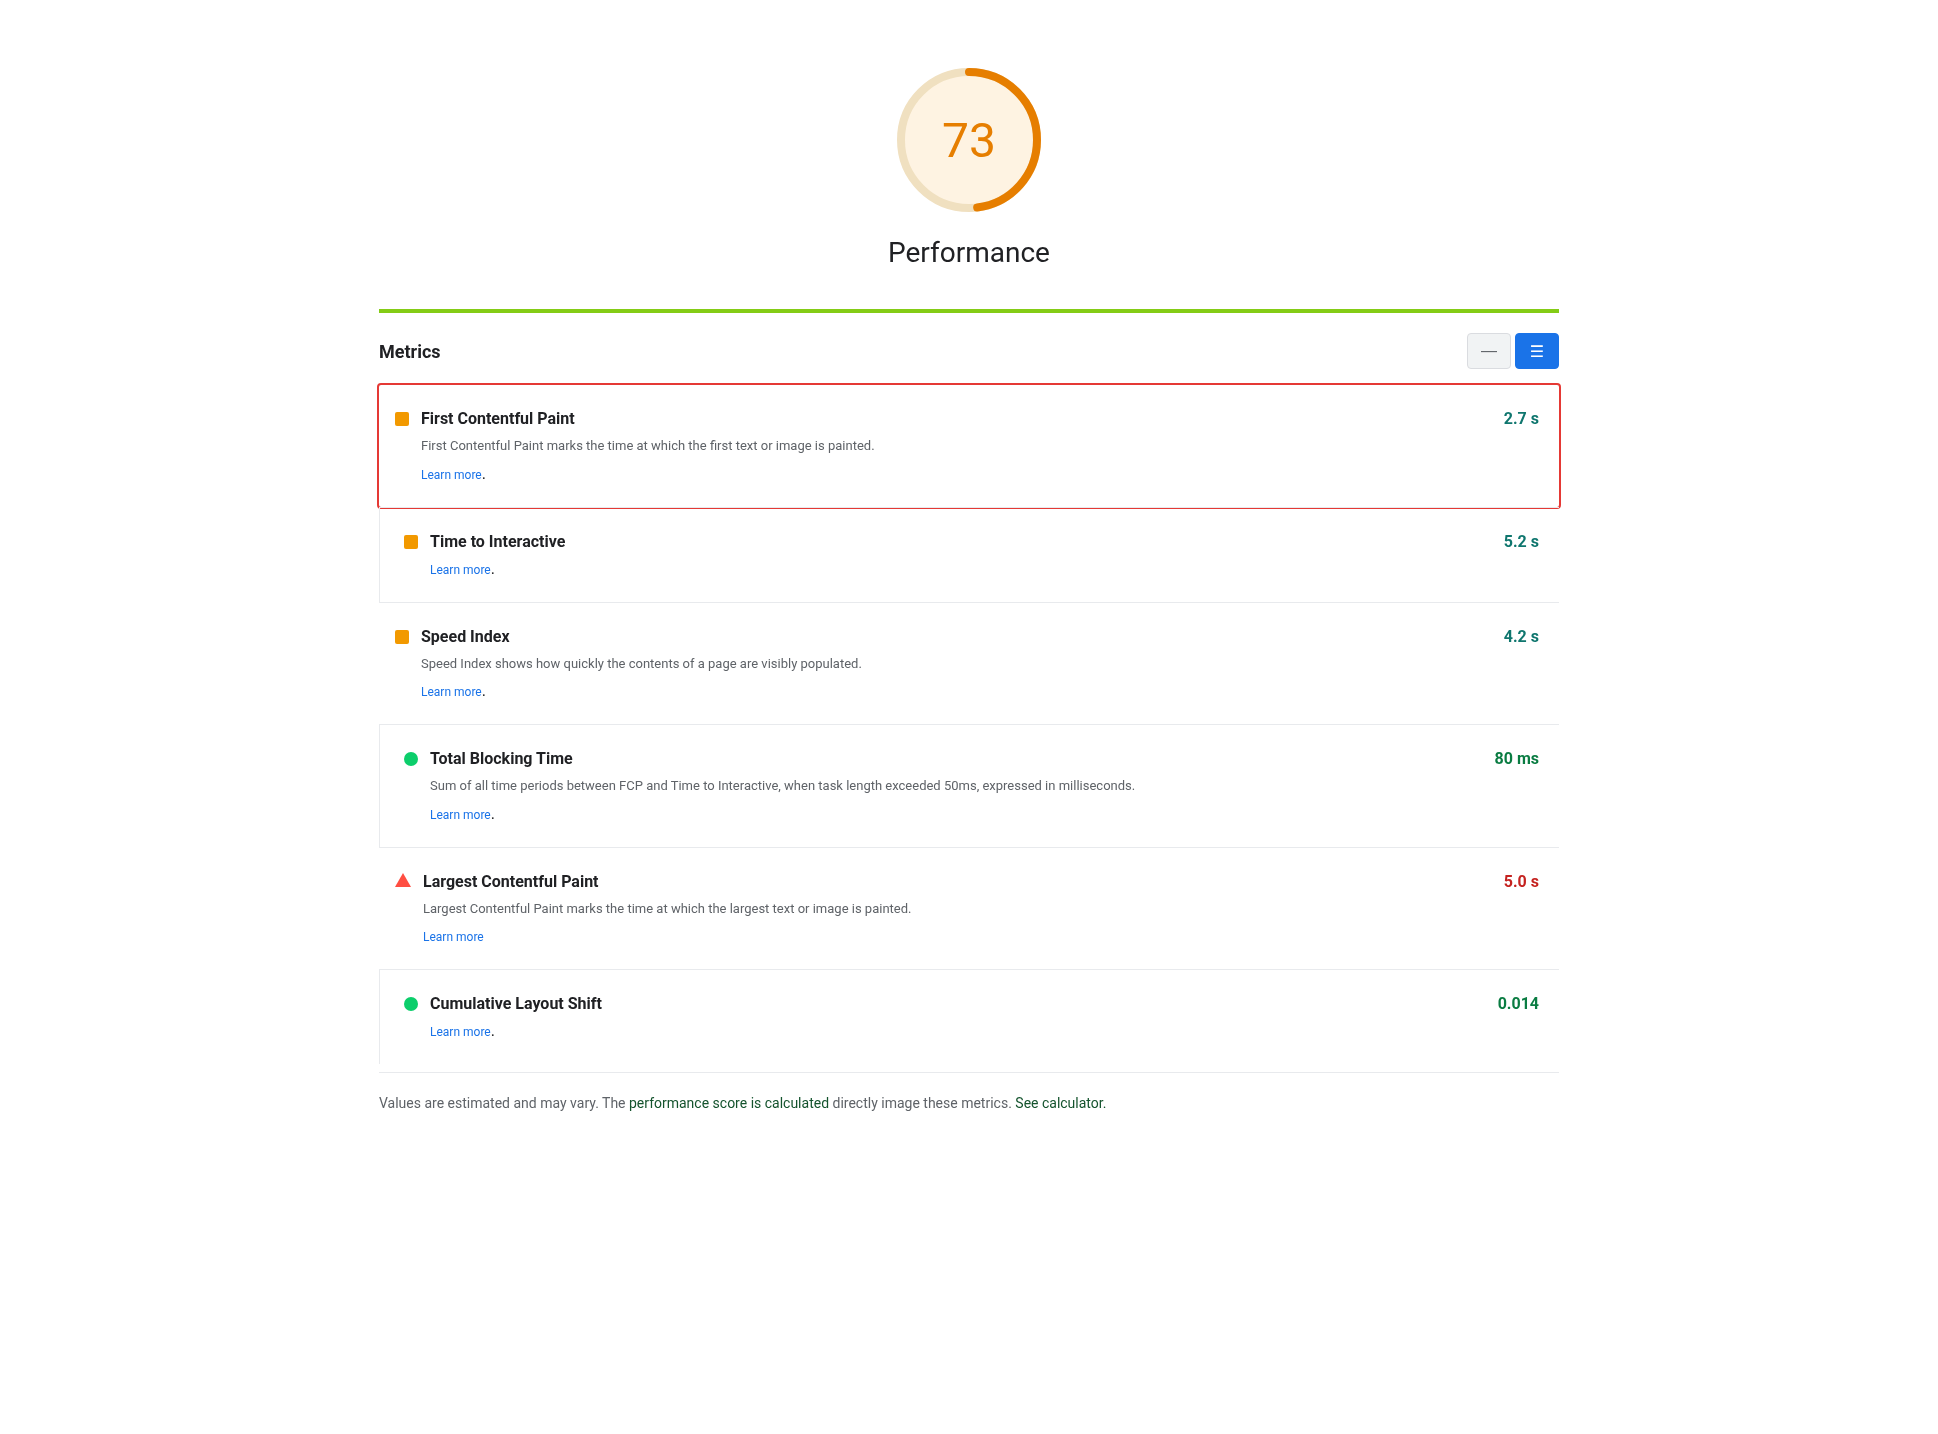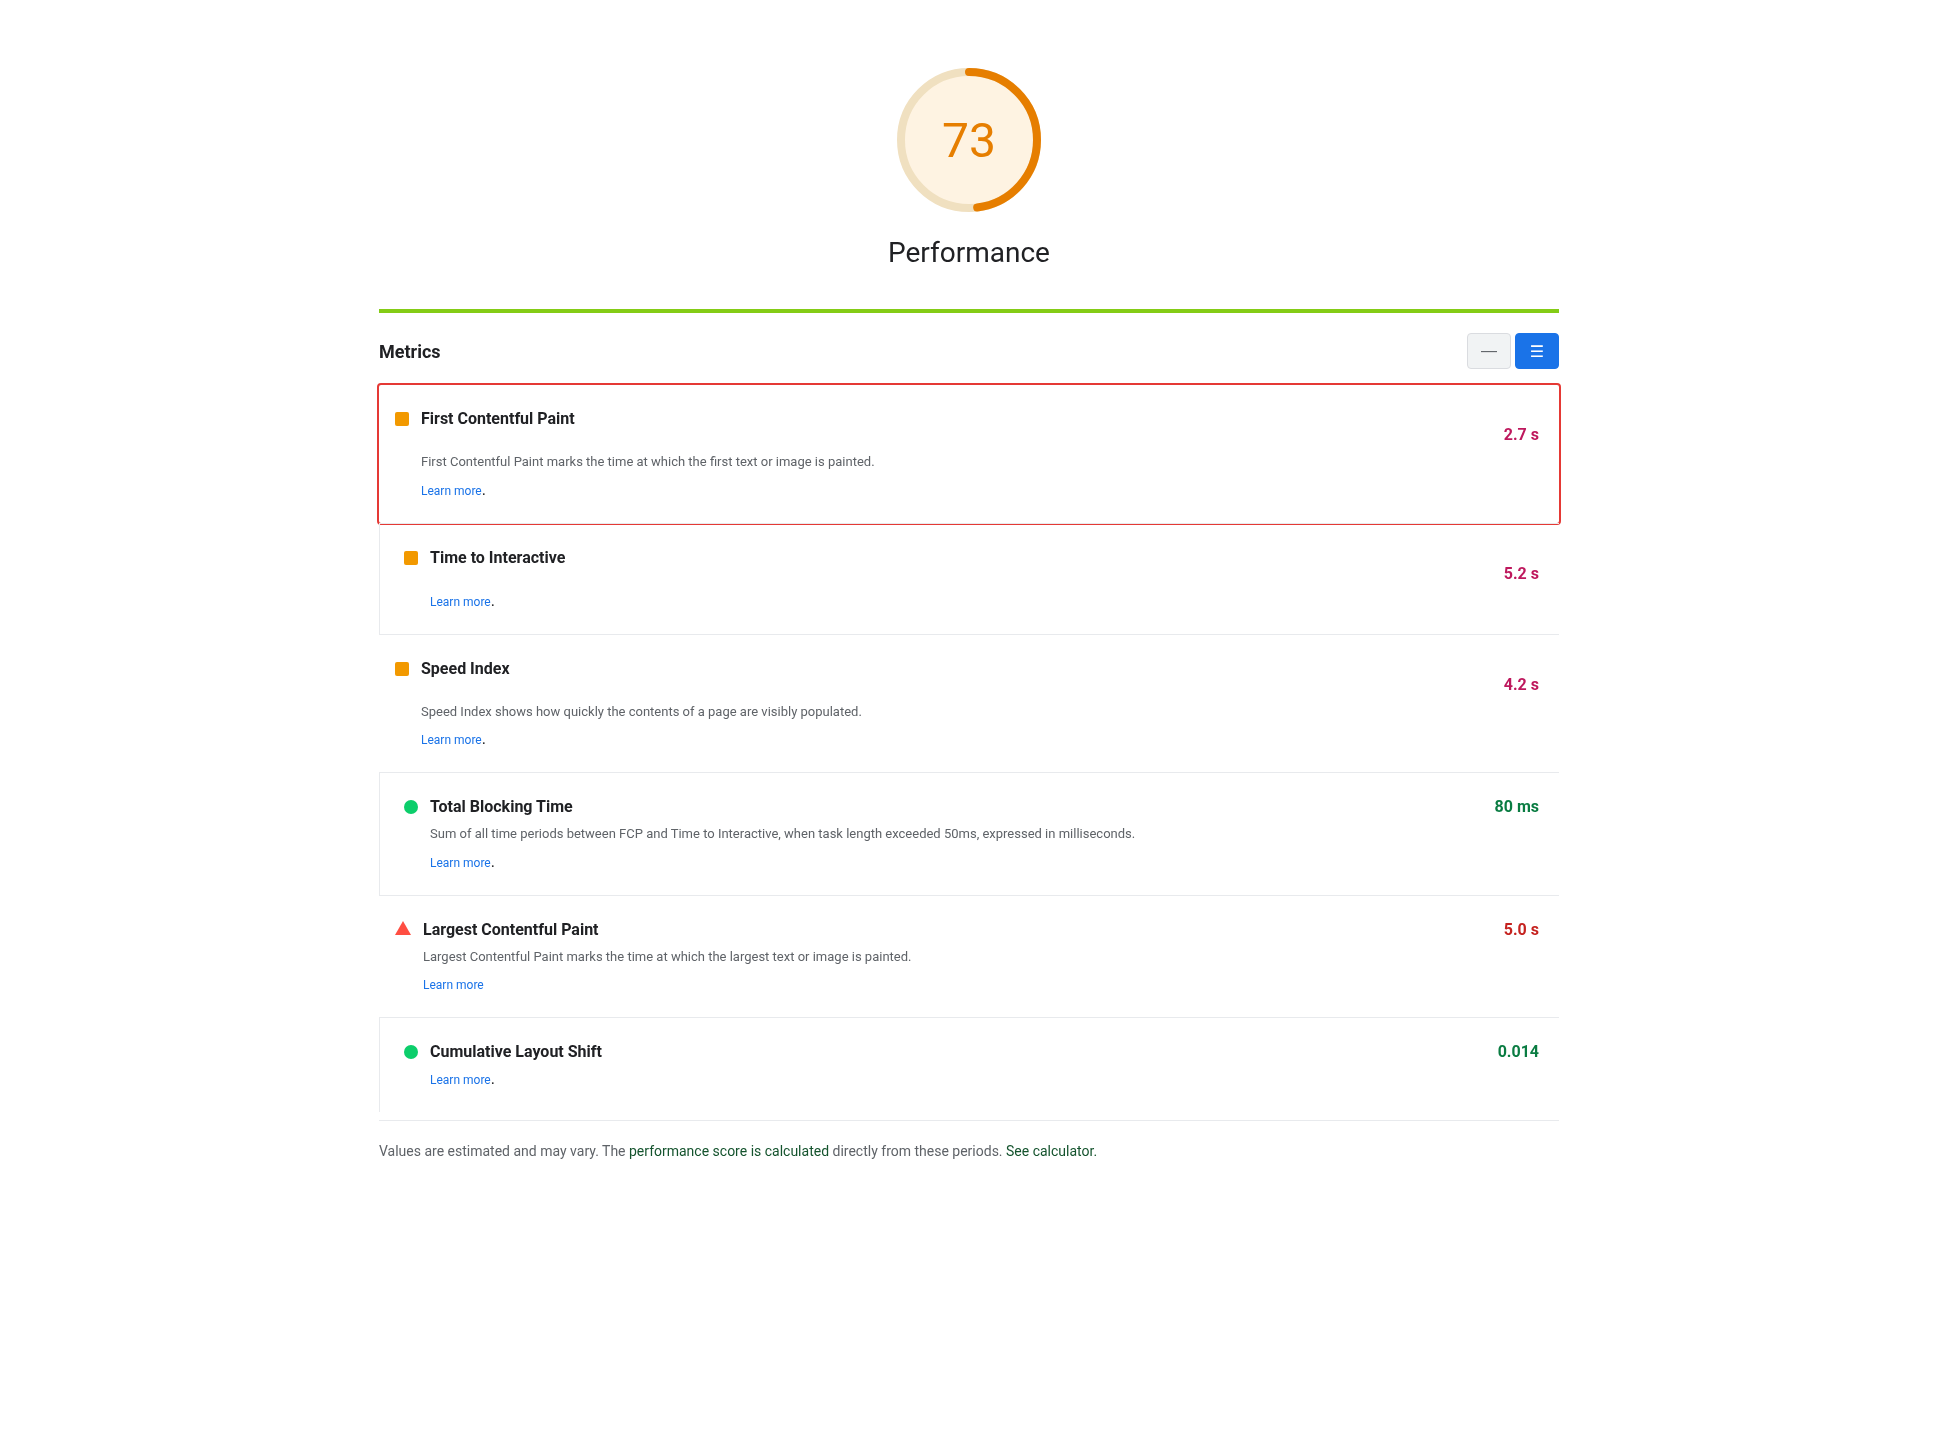--- a/index.html
+++ b/index.html
@@ -161,21 +161,21 @@
       color: #202124;
     }
 
     .metric-value {
       font-size: 16px;
       font-weight: 700;
       white-space: nowrap;
       margin-left: 12px;
     }
 
-    .metric-value.orange { color: #be185d; margin-top: 16px; }
+    .metric-value.orange { color: #0f766e; }
     .metric-value.green { color: #0a7c42; }
     .metric-value.red { color: #c5221f; }
 
     .metric-description {
       font-size: 13px;
       color: #5f6368;
       line-height: 1.5;
       margin-bottom: 8px;
     }
 
@@ -318,14 +318,14 @@
           </div>
           <a class="metric-learn-more">Learn more</a><span>.</span>
         </div>
       </div>
     </div>
 
   </div>
 </div>
 
 <div class="footer-note">
-  <span>Values are estimated and may vary. The </span><a>performance score is calculated</a><span> directly from these periods. </span><a>See calculator.</a>
+  <span>Values are estimated and may vary. The </span><a>performance score is calculated</a><span> directly image these metrics. </span><a>See calculator.</a>
 </div>
 
 </body></html>

